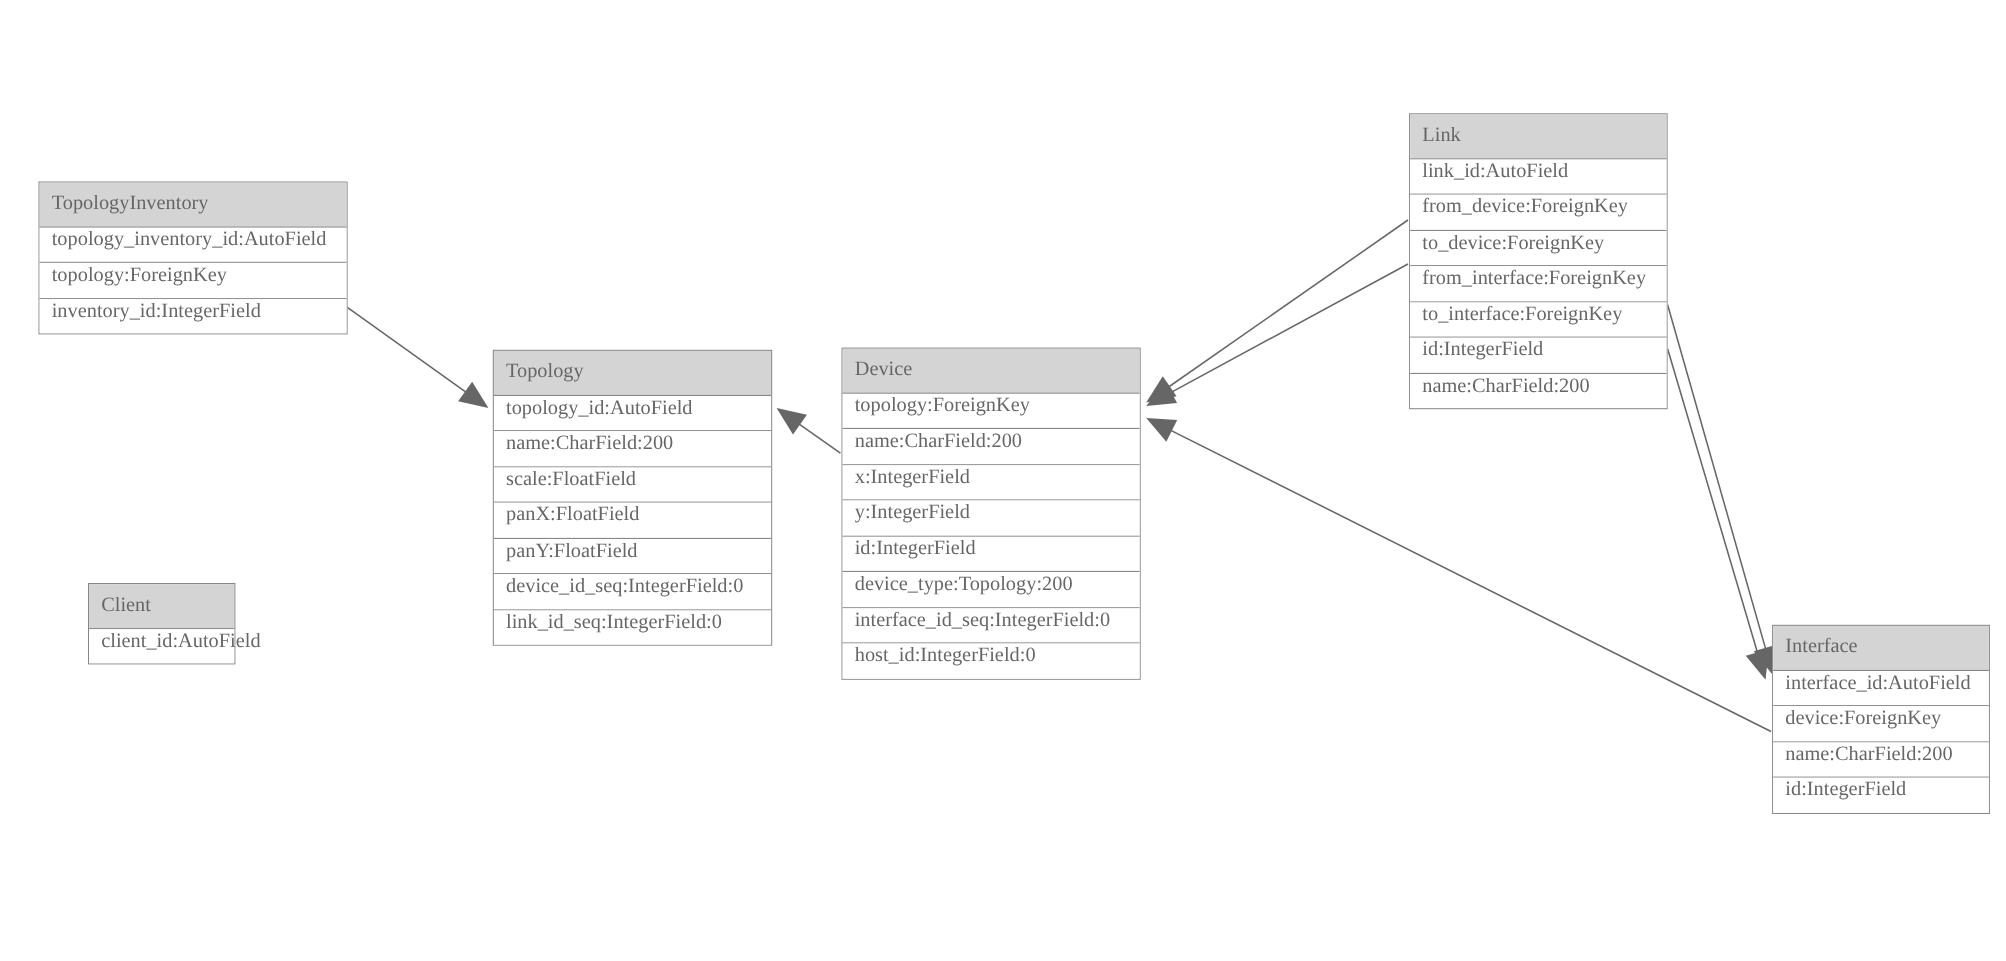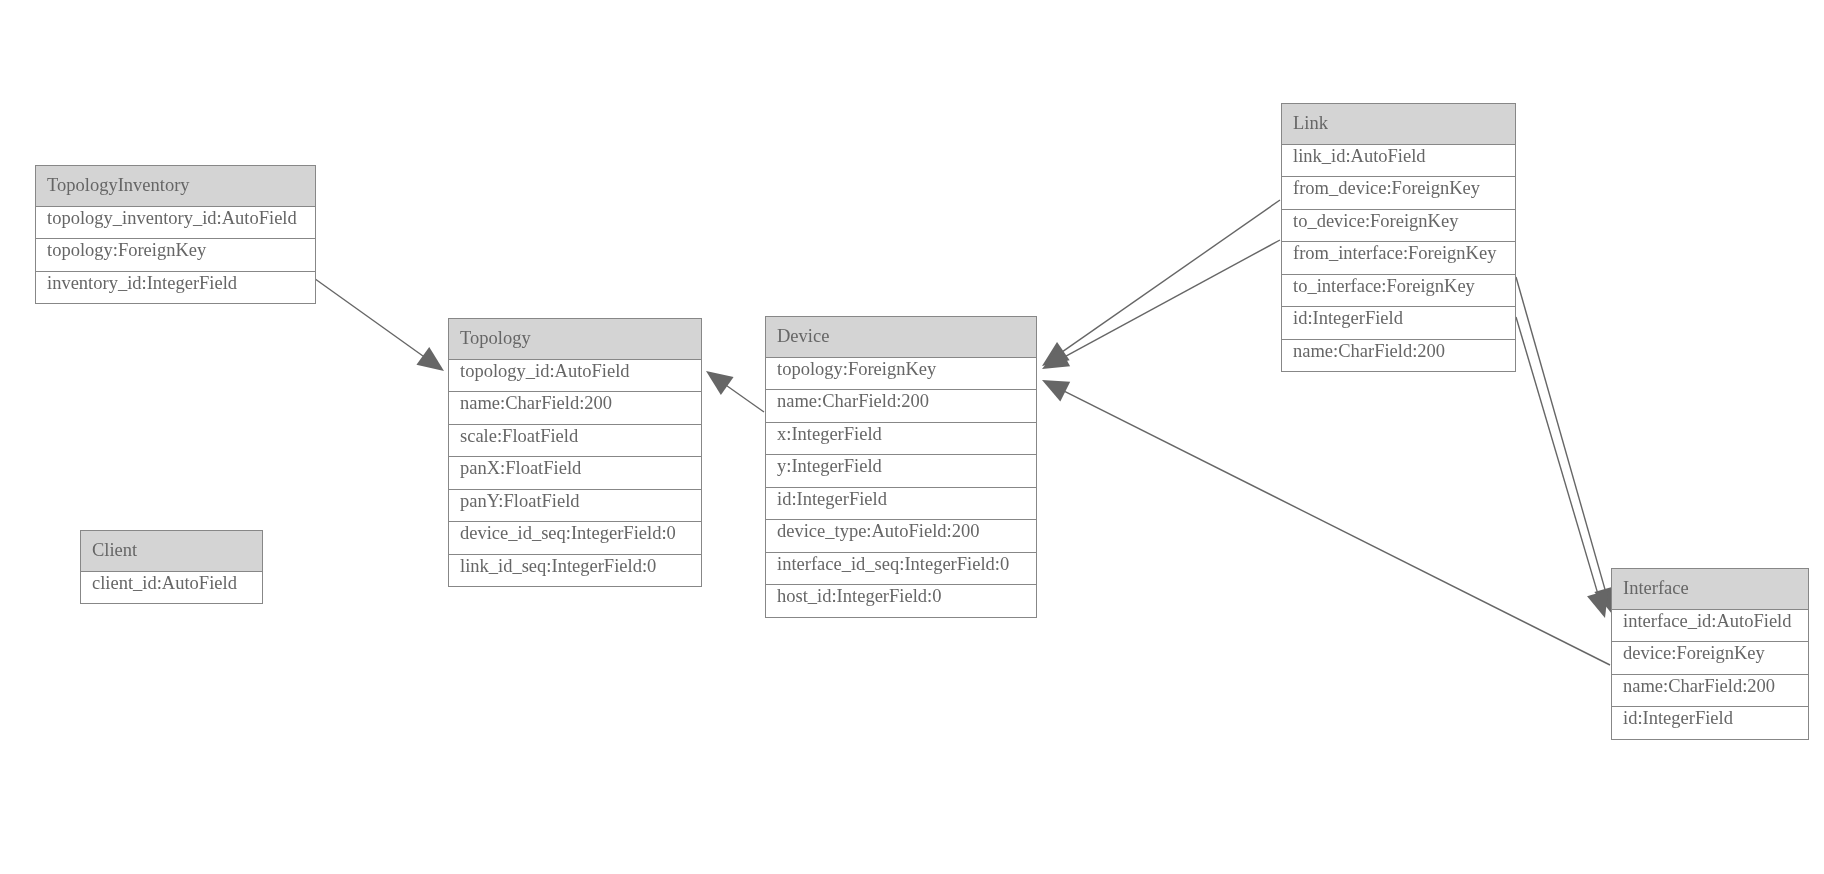--- a/index.html
+++ b/index.html
@@ -83,21 +83,21 @@
 
   <div id="entity-layer">
       <div class="entity" style="left: 23px; top: 165px; width: 281px; margin-left: 12px;">
         <div class="entity-header">TopologyInventory</div>
         <div class="entity-rows">
           <div class="entity-row">topology_inventory_id:AutoField</div>
           <div class="entity-row">topology:ForeignKey</div>
           <div class="entity-row">inventory_id:IntegerField</div>
         </div>
       </div>
-      <div class="entity" style="left: 80px; top: 530px; width: 183px;">
+      <div class="entity" style="left: 80px; top: 530px; width: 134px;">
         <div class="entity-header">Client</div>
         <div class="entity-rows">
           <div class="entity-row">client_id:AutoField</div>
         </div>
       </div>
       <div class="entity" style="left: 448px; top: 318px; width: 254px;">
         <div class="entity-header">Topology</div>
         <div class="entity-rows">
           <div class="entity-row">topology_id:AutoField</div>
           <div class="entity-row">name:CharField:200</div>
@@ -109,21 +109,21 @@
         </div>
       </div>
       <div class="entity" style="left: 765px; top: 316px; width: 272px;">
         <div class="entity-header">Device</div>
         <div class="entity-rows">
           <div class="entity-row">topology:ForeignKey</div>
           <div class="entity-row">name:CharField:200</div>
           <div class="entity-row">x:IntegerField</div>
           <div class="entity-row">y:IntegerField</div>
           <div class="entity-row">id:IntegerField</div>
-          <div class="entity-row">device_type:AutoField:200</div>
+          <div class="entity-row">device_type:Topology:200</div>
           <div class="entity-row">interface_id_seq:IntegerField:0</div>
           <div class="entity-row">host_id:IntegerField:0</div>
         </div>
       </div>
       <div class="entity" style="left: 1281px; top: 103px; width: 235px;">
         <div class="entity-header">Link</div>
         <div class="entity-rows">
           <div class="entity-row">link_id:AutoField</div>
           <div class="entity-row">from_device:ForeignKey</div>
           <div class="entity-row">to_device:ForeignKey</div>

